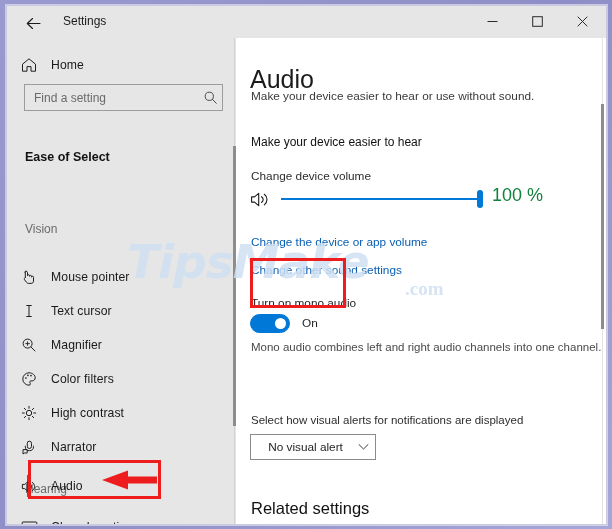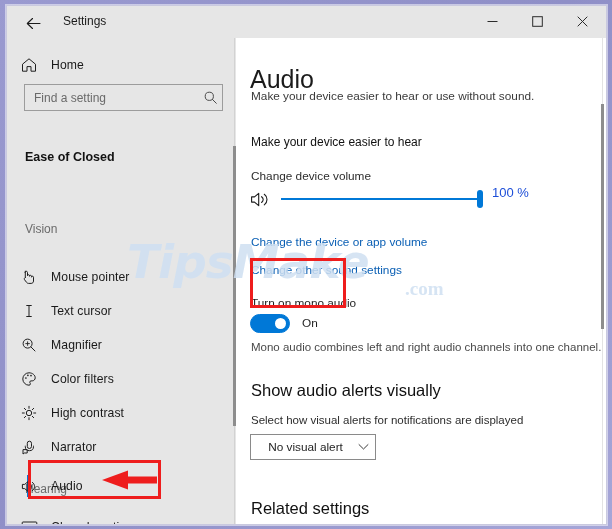--- a/index.html
+++ b/index.html
@@ -78,21 +78,21 @@
   #page-sub{position:absolute;left:15px;top:51px;font-size:11.8px;color:#3a3a3a;}
 
   #h2-hear{position:absolute;left:15px;top:97px;font-size:12px;color:#111;}
   #lbl-volume{position:absolute;left:15px;top:131px;font-size:11.8px;color:#2d2d2d;}
 
   #vol-row{position:absolute;left:14px;top:149px;width:350px;height:26px;}
   #vol-icon{position:absolute;left:0;top:3px;width:24px;height:20px;color:#1c1c1c;}
   #vol-track{position:absolute;left:31px;top:11px;width:198px;height:2px;background:#0078d7;}
   #vol-thumb{position:absolute;left:227px;top:3px;width:6px;height:18px;
              background:#0078d7;border-radius:3px;}
-  #vol-pct{position:absolute;left:242px;top:-2px;font-size:13px;color:#1d4ed8;text-align:center;}
+  #vol-pct{position:absolute;left:242px;top:-2px;font-size:18px;color:#15803d;text-align:center;}
 
   .link{position:absolute;left:15px;font-size:11.8px;color:#0a5fb4;cursor:pointer;}
   #link-dev-vol{top:197px;}
   #link-other-snd{top:225px;}
 
   #lbl-mono{position:absolute;left:15px;top:258px;font-size:11.8px;color:#1f1f1f;}
 
   #toggle-row{position:absolute;left:14px;top:274px;height:22px;display:flex;align-items:center;}
   #toggle{position:relative;width:40px;height:19px;border-radius:10px;background:#0078d7;
           border:1px solid #0078d7;box-sizing:border-box;cursor:pointer;}
@@ -176,21 +176,21 @@
     <div id="search-wrap">
       <input id="search-input" type="text" placeholder="Find a setting" style="">
       <span id="search-icon">
         <svg width="13" height="13" viewBox="0 0 13 13" fill="none" stroke="#4a4a4a" stroke-width="1">
           <circle cx="5.3" cy="5.3" r="4.1"></circle>
               <path d="M8.4 8.4L12.3 12.3" stroke-linecap="round"></path>
         </svg>
       </span>
     </div>
 
-    <div id="section-ease">Ease of Closed</div>
+    <div id="section-ease">Ease of Select</div>
 
     <div class="nav-group" id="grp-vision">Vision</div>
 
 
     <div class="nav-row" style="top:222px">
       <span class="nav-ico">
         <svg width="16" height="16" viewBox="0 0 16 16" fill="none" stroke="#1f1f1f" stroke-width="1">
           <path d="M4.3 2.2v6.3M4.3 8.5c-1 .4-1.4 1.4-.7 2.3l2 2.6c.5.7 1.2 1 2 1h2.6c1.3 0 2.3-1 2.3-2.3V8.2c0-.6-.5-1-1-1s-1 .4-1 1V7.3c0-.6-.5-1-1-1s-1 .4-1 1v-.6c0-.6-.5-1-1-1s-1 .4-1 1V3.5c0-.7-.6-1.3-1.3-1.3s-1.2.6-1.2 1.3" stroke-linejoin="round" stroke-linecap="round"></path>
         </svg>
       </span>
@@ -305,21 +305,20 @@
 
     <div id="lbl-mono">Turn on mono audio</div>
     <div id="toggle-row">
       <div id="toggle">
         <div id="toggle-knob"></div>
       </div>
       <span id="toggle-state">On</span>
     </div>
     <div id="mono-desc">Mono audio combines left and right audio channels into one channel.</div>
 
-    <div id="h2-alerts">Show audio alerts visually</div>
     <div id="lbl-alerts">Select how visual alerts for notifications are displayed</div>
 
     <div id="dropdown">
       <span id="dd-value">No visual alert</span>
       <span id="dd-caret">
         <svg width="11" height="8" viewBox="0 0 11 8" fill="none" stroke="#3b3b3b" stroke-width="1">
           <path d="M1 1.6L5.5 6L10 1.6" stroke-linecap="round"></path>
         </svg>
       </span>
     </div>

